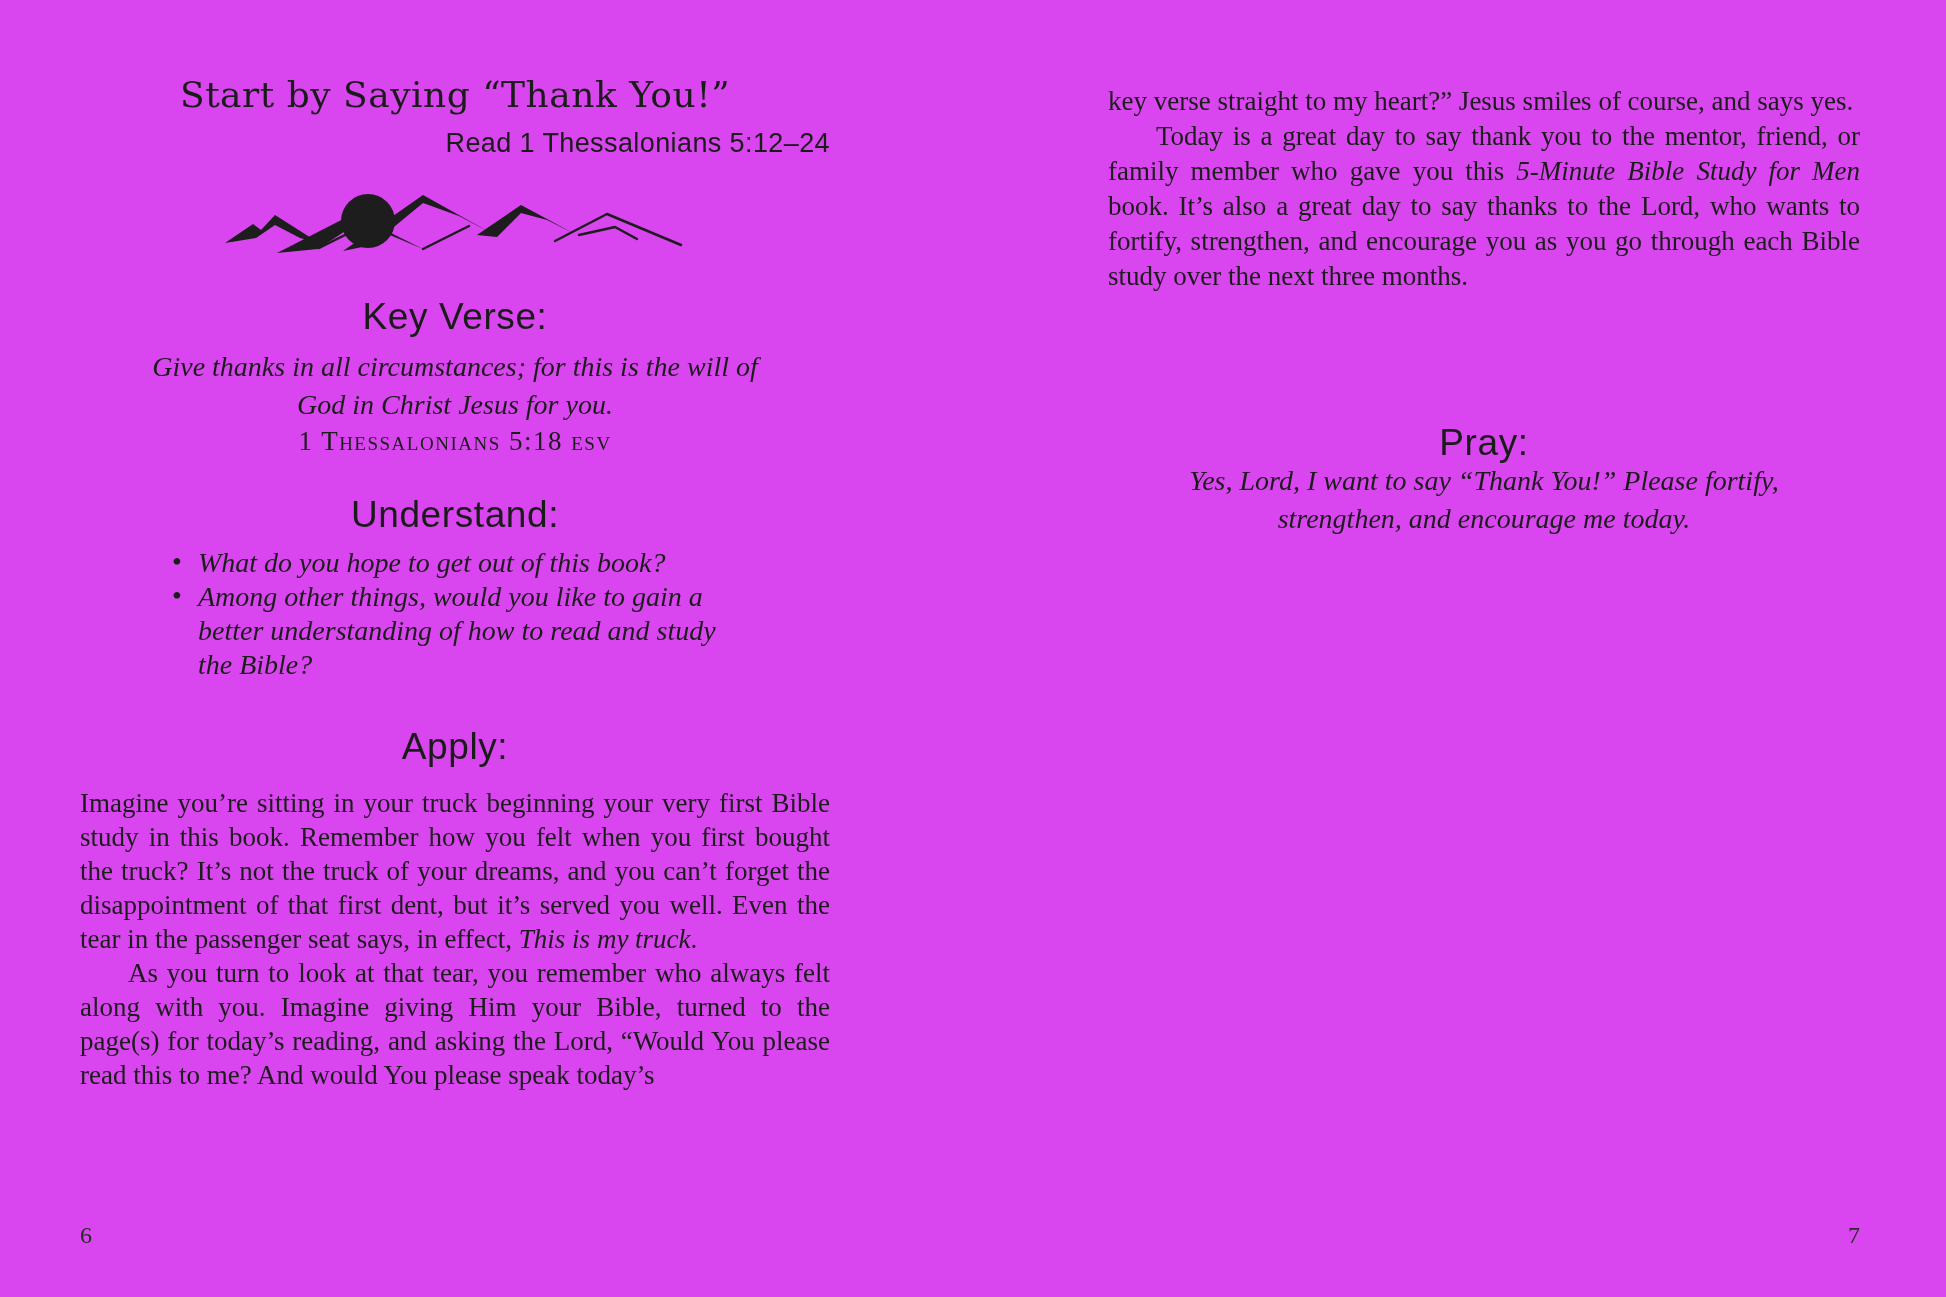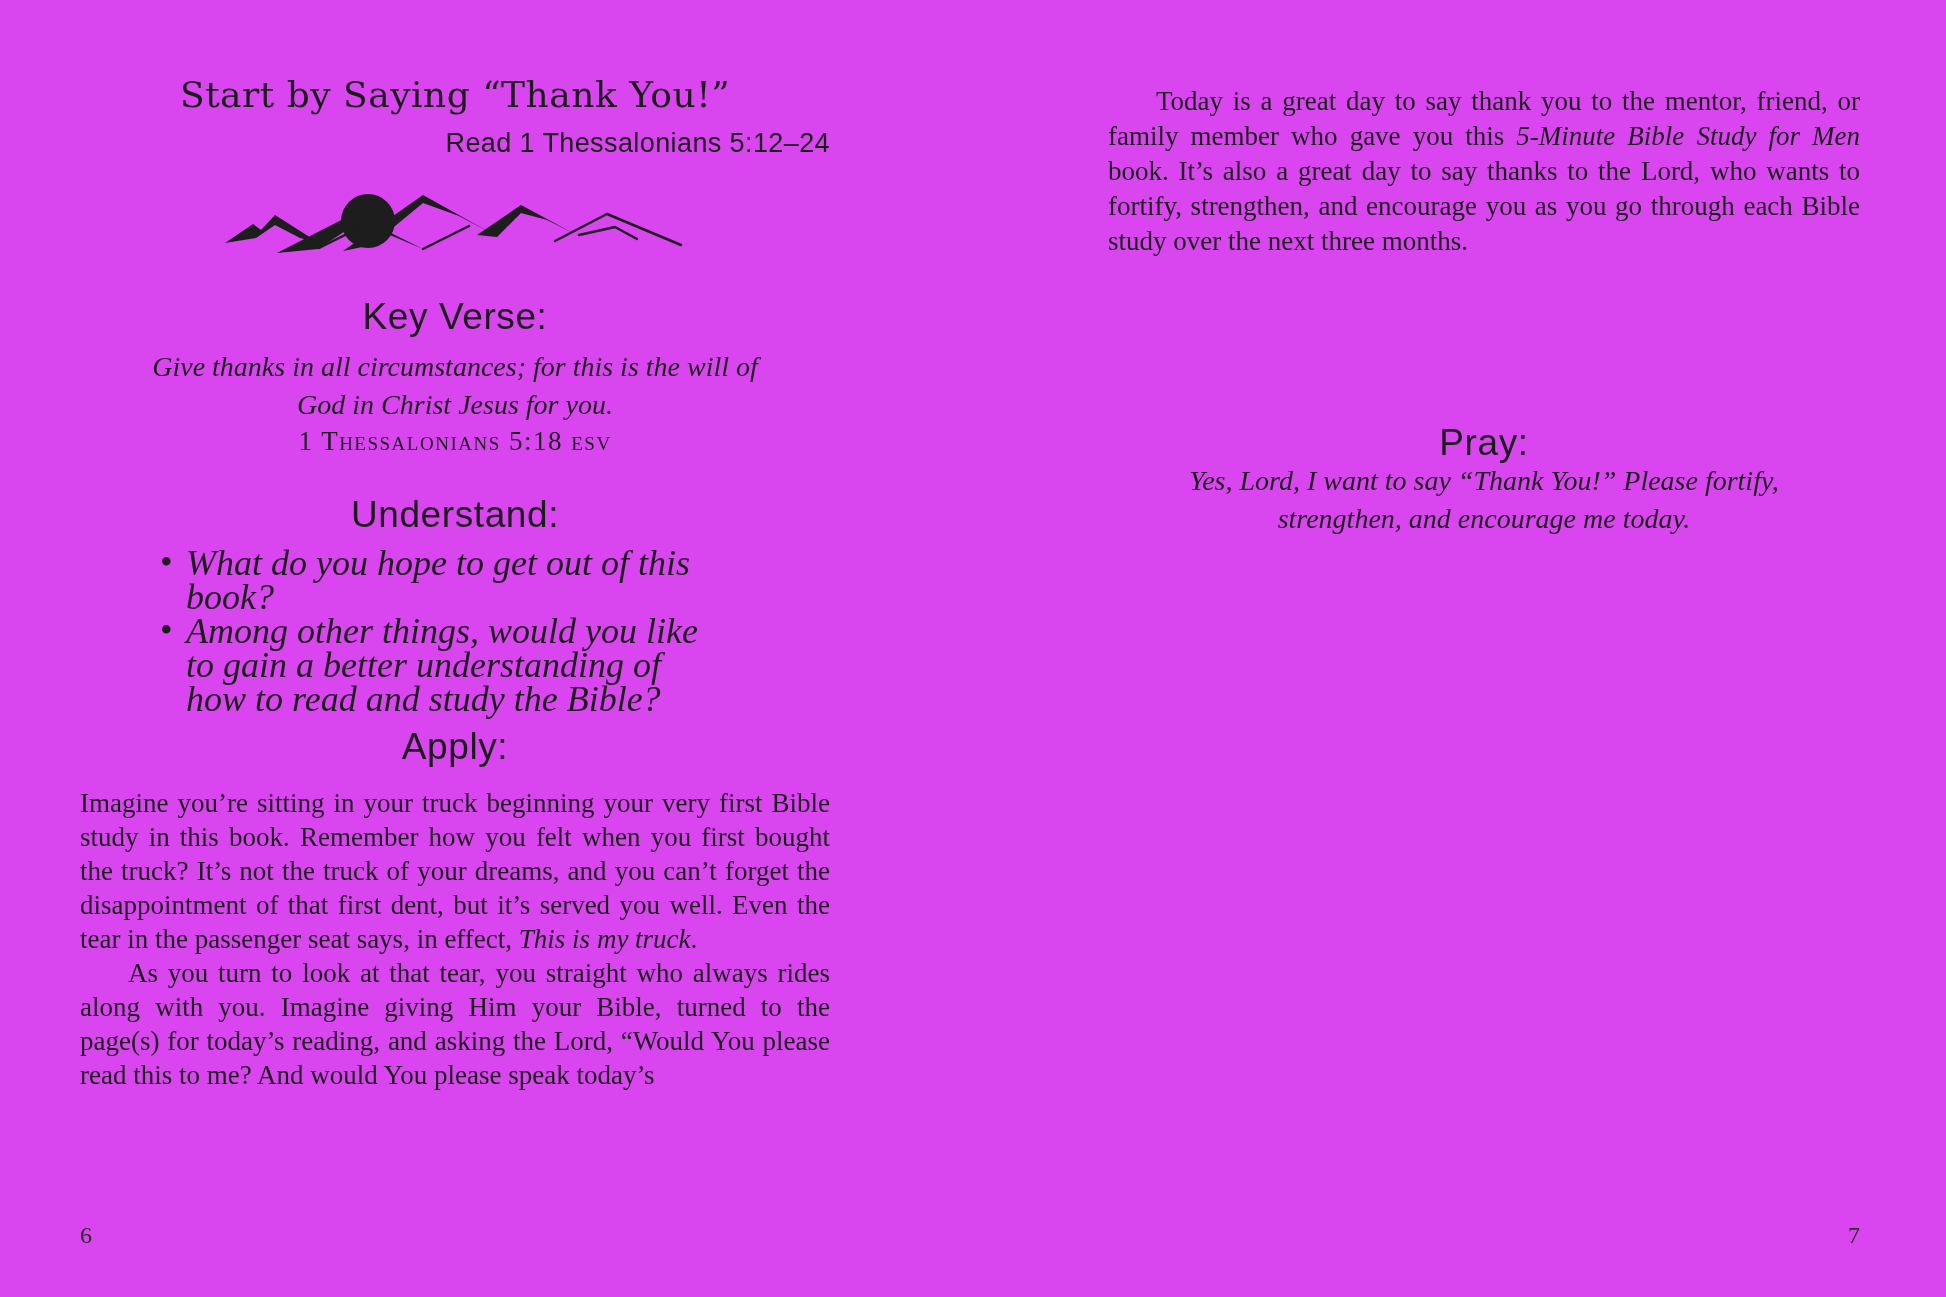--- a/index.html
+++ b/index.html
@@ -73,24 +73,24 @@
   }
   .cite {
     position:absolute; top:426px; left:80px; width:750px;
     font-variant:small-caps;
     font-size:27px;
     letter-spacing:1.5px;
     text-align:center;
   }
   .understand-h { top:494px; left:80px; width:750px; }
   .bullets {
-    position:absolute; top:546px; left:160px; width:566px;
+    position:absolute; top:546px; left:172px; width:566px;
     list-style:none;
     font-style:italic;
-    font-size:36px; line-height:34px;
+    font-size:28px; line-height:34px;
   }
   .bullets li { padding-left:26px; position:relative; }
   .bullets li::before {
     content:"•";
     position:absolute; left:0; top:-1px;
     font-style:normal;
   }
   .apply-h { top:726px; left:80px; width:750px;text-align:center; }
   .apply-body { top:786px; left:80px; width:750px; }
   .left-num { top:1222px; left:80px; }
@@ -147,29 +147,30 @@
 
     <ul class="bullets">
       <li>What do you hope to get out of this book?</li>
       <li>Among other things, would you like to gain a better understanding of how to read and study the Bible?</li>
     </ul>
 
     <h2 class="h apply-h">Apply:</h2>
 
     <div class="bodytext apply-body">
       <p class="para"><span>Imagine you’re sitting in your truck beginning your very first Bible study in this book. Remember how you felt when you first bought the truck? It’s not the truck of your dreams, and you can’t forget the disappointment of that first dent, but it’s served you well. Even the tear in the passenger seat says, in effect, </span><span class="it">This is my truck</span><span>.</span></p>
-      <p class="para indent"><span>As you turn to look at that tear, you straight who always rides along with you. Imagine giving Him your Bible, turned to the page(s) for today’s reading, and asking the Lord, “Would You please read this to me? And would You please speak today’s</span></p>
+      <p class="para indent"><span>As you turn to look at that tear, you remember who always felt along with you. Imagine giving Him your Bible, turned to the page(s) for today’s reading, and asking the Lord, “Would You please read this to me? And would You please speak today’s</span></p>
     </div>
 
     <div class="pagenum left-num">6</div>
   </section>
 
   <section class="page right">
 
     <div class="bodytext right-body">
+      <p class="para"><span>key verse straight to my heart?” Jesus smiles of course, and says yes.</span></p>
       <p class="para indent"><span>Today is a great day to say thank you to the mentor, friend, or family member who gave you this </span><span class="it">5-Minute Bible Study for Men</span><span> book. It’s also a great day to say thanks to the Lord, who wants to fortify, strengthen, and encourage you as you go through each Bible study over the next three months.</span></p>
     </div>
 
     <h2 class="h pray-h">Pray:</h2>
 
     <p class="prayer">Yes, Lord, I want to say “Thank You!” Please fortify, strengthen, and encourage me today.</p>
 
     <div class="pagenum right-num">7</div>
   </section>
 

